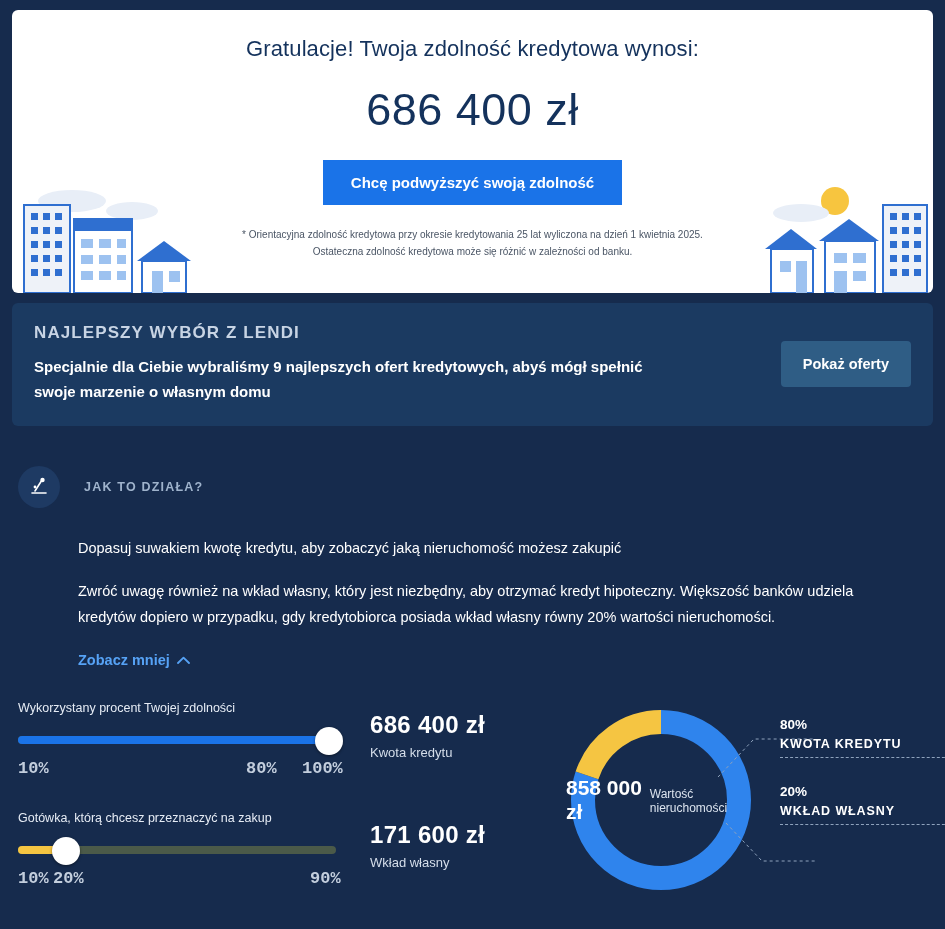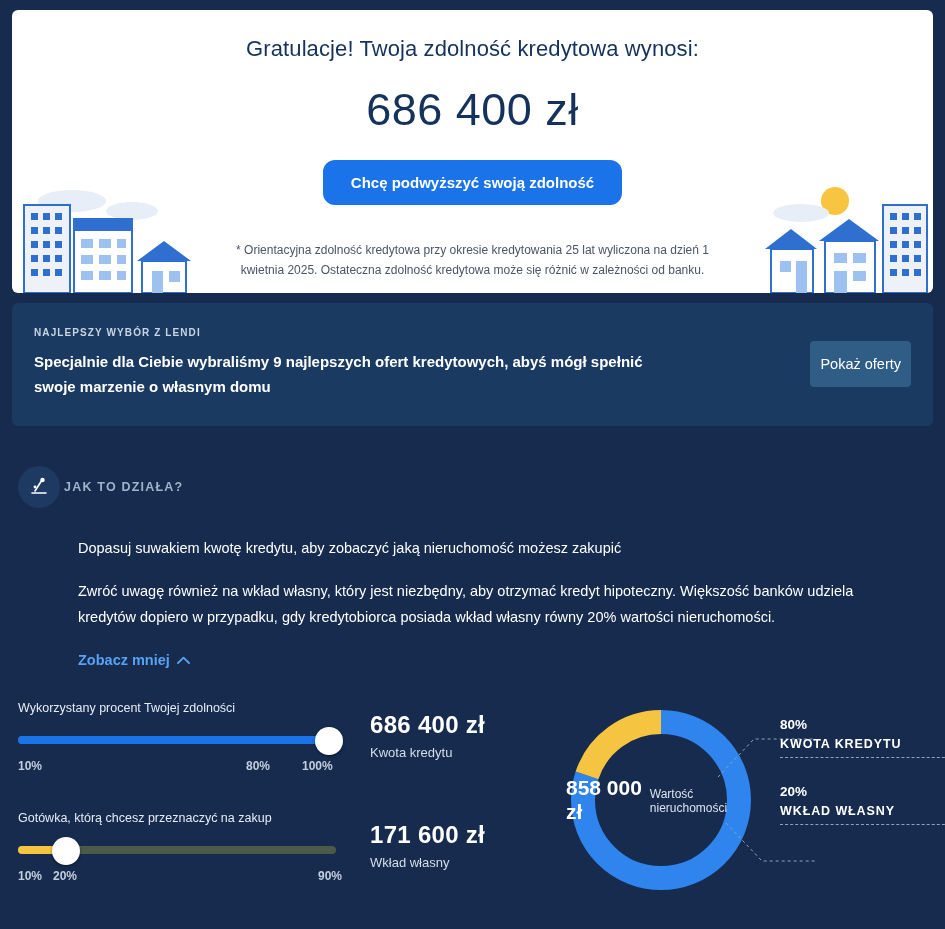--- a/index.html
+++ b/index.html
@@ -45,29 +45,29 @@
     letter-spacing: .5px;
   }
   .cta-button {
     display: inline-block;
     margin-top: 24px;
     background: #1a73e8;
     color: #fff;
     font-size: 15px;
     font-weight: bold;
     border: none;
-    border-radius: 12px;
+    border-radius: 0;
     padding: 14px 28px;
     cursor: pointer;
   }
   .hero-note {
-    margin: 36px auto 0 auto;
+    margin: 22px auto 0 auto;
     width: 505px;
     color: #4a5565;
-    font-size: 12px;
+    font-size: 10px;
     line-height: 1.65;
     text-align: center;
   }
   
   .city { position: absolute; bottom: 0; z-index: 1; }
   .city.left { left: 0; }
   .city.right { right: 0; }
 
   
   .banner {
@@ -75,54 +75,54 @@
     background: #1b3a61;
     border-radius: 6px;
     padding: 18px 22px 20px 22px;
     display: flex;
     align-items: center;
     height: 123px;
   }
   .banner-text { flex: 1; }
   .banner-kicker {
     color: #c8d4e4;
-    font-size: 10px;
+    font-size: 17px;
     font-weight: bold;
     letter-spacing: 1.1px;
     text-transform: uppercase;
   }
   .banner-head {
     color: #ffffff;
     font-size: 15px;
     font-weight: bold;
     line-height: 1.65;
     margin-top: 12px;
     max-width: 640px;
   }
   .banner-button {
     background: #2f5d85;
     color: #fff;
     border: none;
     border-radius: 4px;
     font-size: 14.5px;
-    font-weight: normal;
-    padding: 15px 10px;
+    font-weight: bold;
+    padding: 15px 22px;
     cursor: pointer;
     white-space: nowrap;
   }
 
   
   .how {
     margin-top: 40px;
     padding-left: 6px;
   }
   .how-header {
     display: flex;
     align-items: center;
-    gap: 4px;
+    gap: 24px;
   }
   .how-badge {
     width: 42px; height: 42px;
     border-radius: 50%;
     background: #1e3a63;
     display: flex; align-items: center; justify-content: center;
     flex: 0 0 auto;
   }
   .how-kicker {
     color: #9fb3cc;
@@ -187,22 +187,23 @@
   }
   .ticks {
     position: relative;
     height: 16px;
     margin-top: 8px;
     width: 345px;
   }
   .tick {
     position: absolute;
     color: #c3cedd;
-    font-size: 12px;
-    font-weight: bold;
+    font-size: 17px;
+    font-weight: bold;
+    font-family: Liberation Mono, monospace;
   }
   .values { margin-left: 22px; padding-top: 12px; }
   .value-amount {
     color: #ffffff;
     font-size: 24px;
     font-weight: bold;
     letter-spacing: .3px;
   }
   .value-caption {
     color: #d5deea;
@@ -408,21 +409,21 @@
         <div class="slider-block">
           <div class="slider-label">Gotówka, którą chcesz przeznaczyć na zakup</div>
           <div class="track-wrap">
             <div class="track"></div>
             <div class="track-fill" style="width:46px;background:#f5c542;"></div>
             <div class="thumb" style="left:34px;"></div>
           </div>
           <div class="ticks">
             <span class="tick" style="left:0px;">10%</span>
             <span class="tick" style="left:35px;">20%</span>
-            <span class="tick" style="left:300px;">90%</span>
+            <span class="tick" style="left:292px;">90%</span>
           </div>
         </div>
         <div class="values">
           <div class="value-amount">171 600 zł</div>
           <div class="value-caption">Wkład własny</div>
         </div>
       </div>
     </div>
 
     <div class="donut-area">

